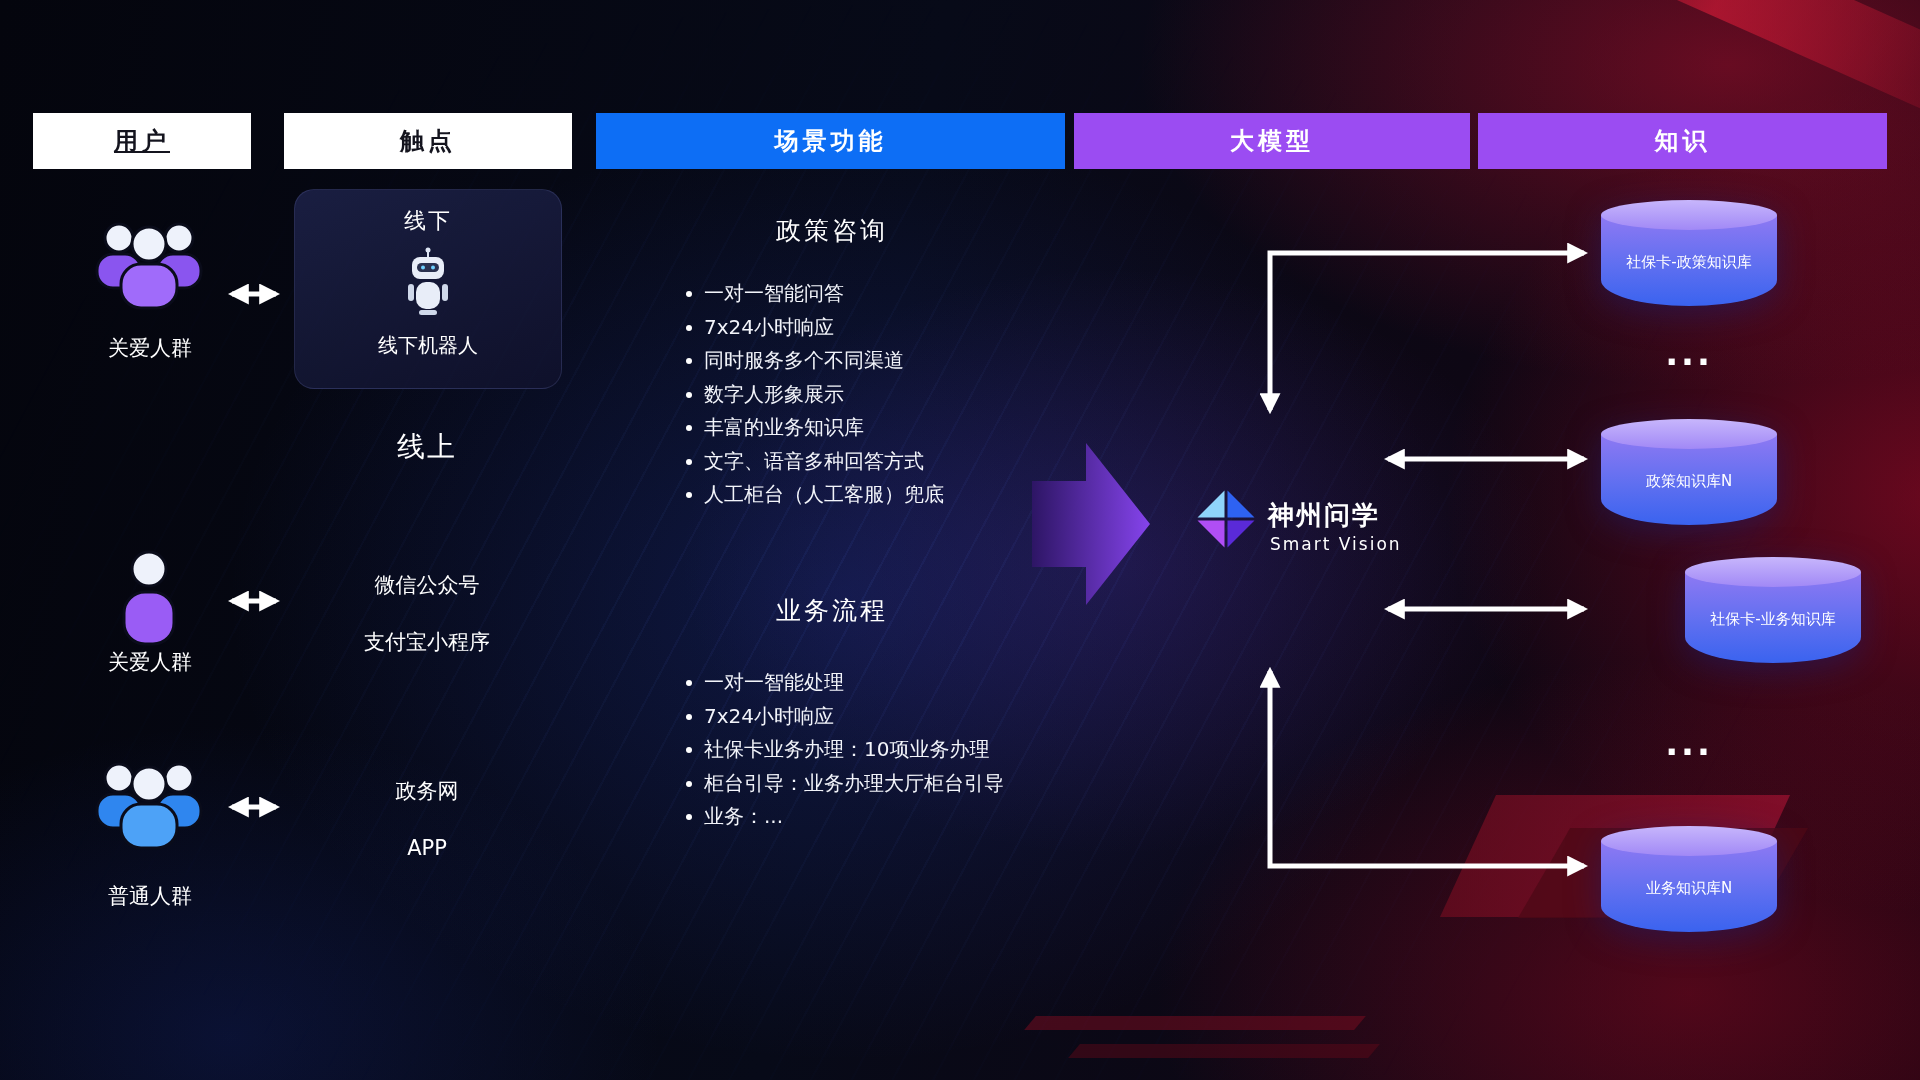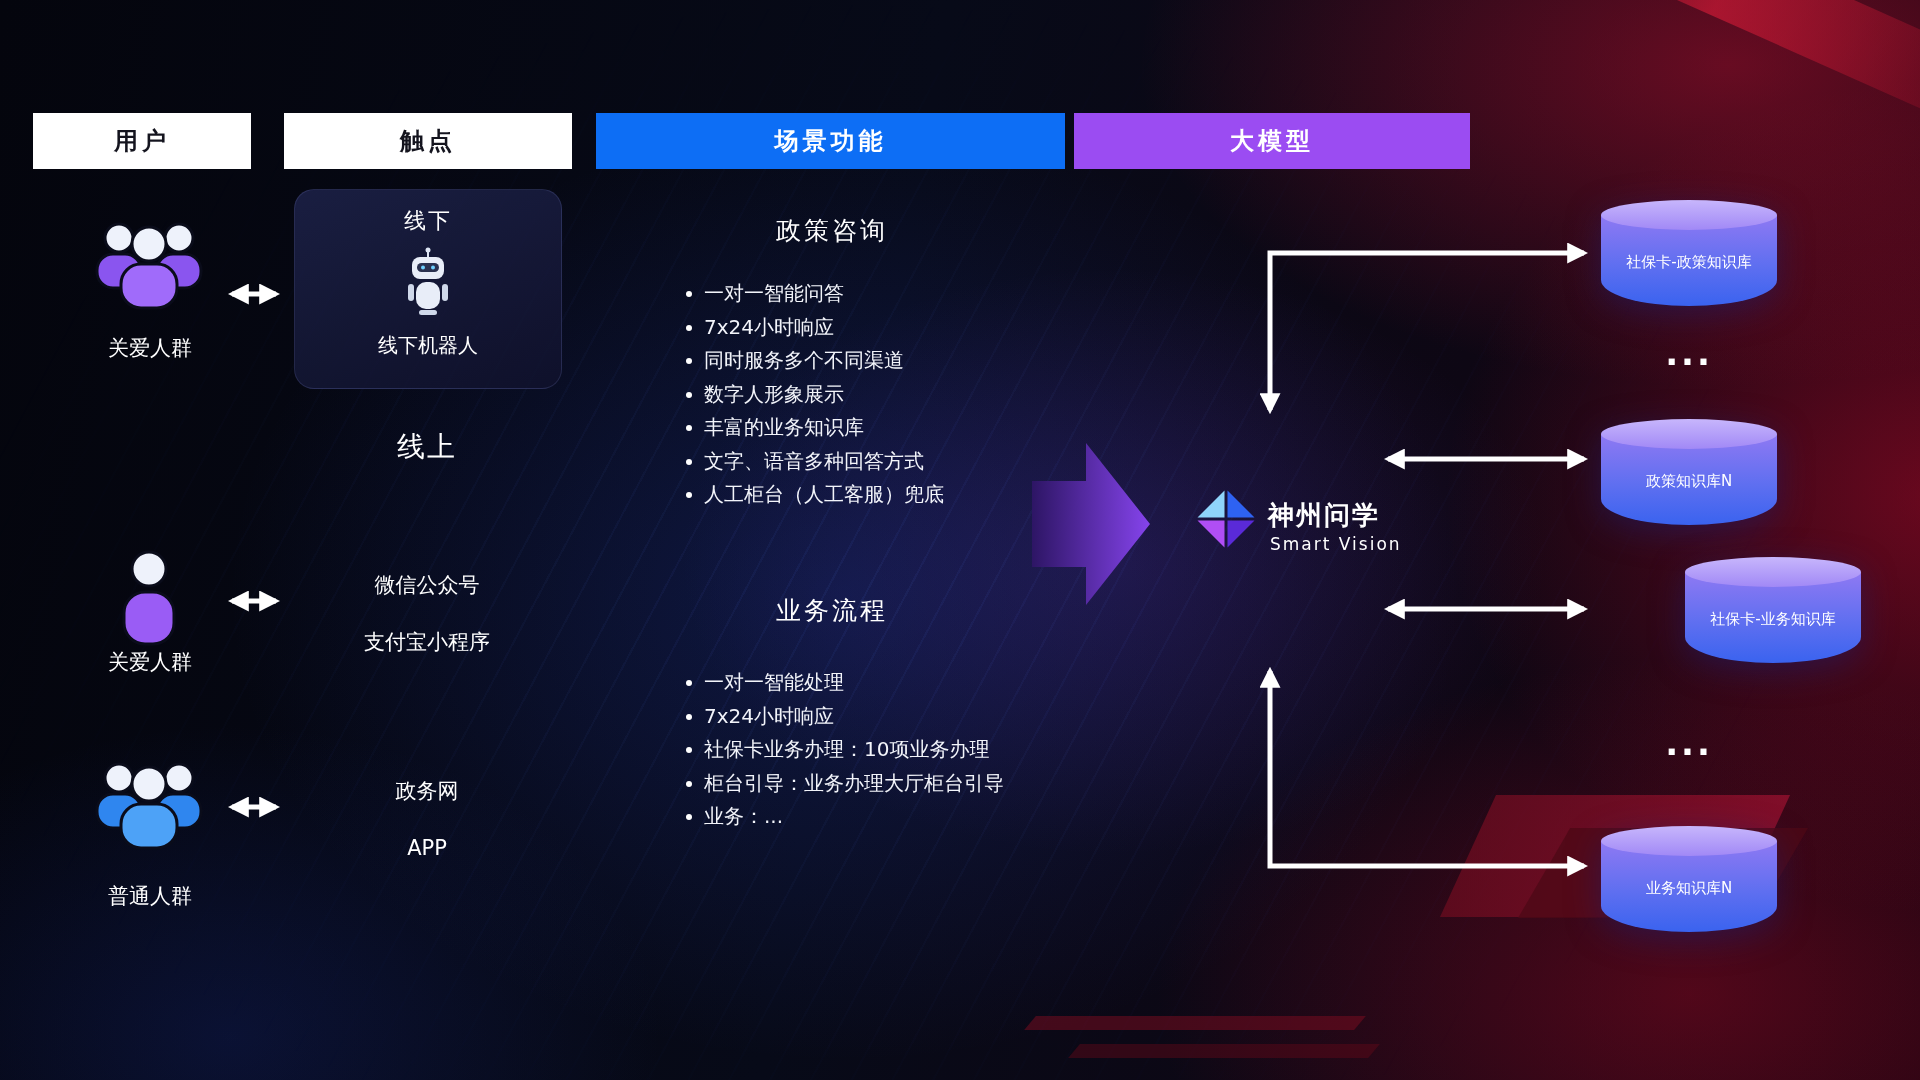--- a/index.html
+++ b/index.html
@@ -77,24 +77,25 @@
   <div class="streaks"></div>
   <div class="red-beam" style="left:1530px;top:-34px;width:480px;height:72px;transform:rotate(24deg);
               background:linear-gradient(90deg,rgba(255,40,70,0),rgba(235,30,60,.55) 40%,rgba(160,10,35,.15));"></div>
   <div class="red-shape" style="left:1440px;top:795px;width:350px;height:122px;clip-path:polygon(16% 0,100% 0,84% 100%,0 100%);
               background:linear-gradient(90deg,#6d0c1f,#9c1130);opacity:.72;"></div>
   <div class="red-shape" style="left:1518px;top:828px;width:290px;height:90px;clip-path:polygon(18% 0,100% 0,82% 100%,0 100%);
               background:#4e0917;opacity:.8;"></div>
   <div class="red-bar" style="left:1030px;top:1016px;width:330px;height:14px;transform:skewX(-40deg);background:rgba(125,12,32,.5);"></div>
   <div class="red-bar" style="left:1074px;top:1044px;width:300px;height:14px;transform:skewX(-40deg);background:rgba(100,8,25,.45);"></div>
 
-  <div class="hdr hdr-white" style="left:33px;width:218px;">用户</div>
+  <div class="hdr hdr-white" style="left:33px;width:218px;text-decoration:underline;">用户</div>
   <div class="hdr hdr-white" style="left:284px;width:288px;">触点</div>
   <div class="hdr hdr-blue" style="left:596px;width:469px;">场景功能</div>
   <div class="hdr hdr-purple" style="left:1074px;width:396px;">大模型</div>
+  <div class="hdr hdr-purple" style="left:1478px;width:409px;">知识</div>
 
   <div class="abs z" style="left:85px;top:212px;">
     <svg width="128" height="108" viewBox="0 0 128 108">
       <circle cx="34" cy="26" r="14" fill="#eef2fb" stroke="#0a0c1a" stroke-width="3"></circle>
       <rect x="12" y="42" width="44" height="34" rx="16" fill="#8a55ef" stroke="#0a0c1a" stroke-width="3"></rect>
       <circle cx="94" cy="26" r="14" fill="#eef2fb" stroke="#0a0c1a" stroke-width="3"></circle>
       <rect x="72" y="42" width="44" height="34" rx="16" fill="#8a55ef" stroke="#0a0c1a" stroke-width="3"></rect>
       <circle cx="64" cy="32" r="17" fill="#eef2fb" stroke="#0a0c1a" stroke-width="3"></circle>
       <rect x="36" y="52" width="56" height="44" rx="20" fill="#a06bfa" stroke="#0a0c1a" stroke-width="3"></rect>
     </svg>

